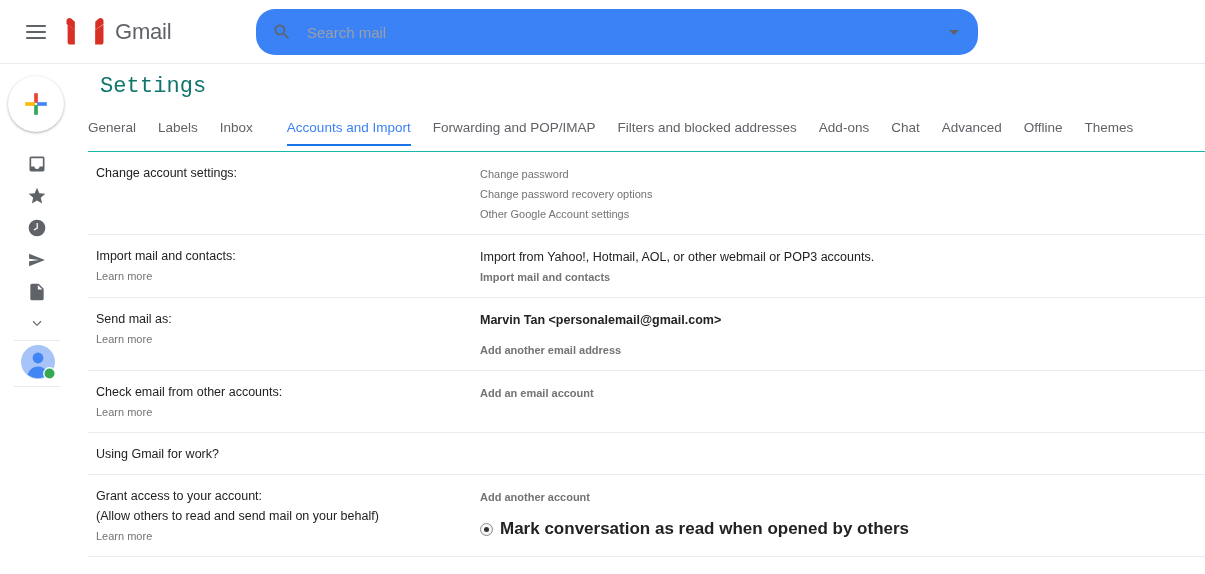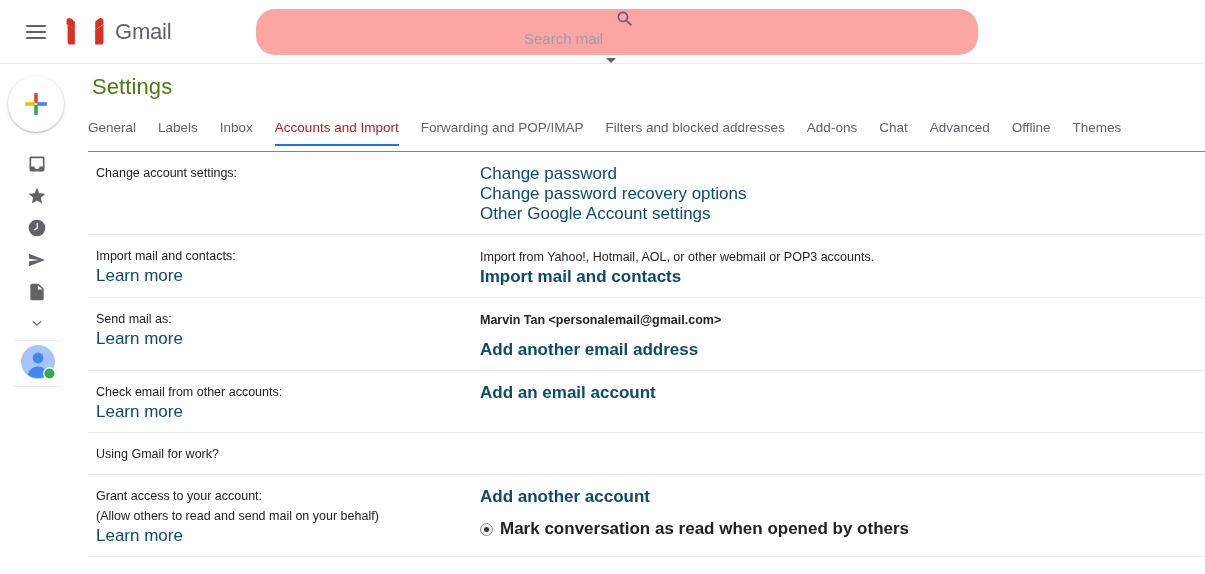--- a/index.html
+++ b/index.html
@@ -29,22 +29,22 @@
   .logo-wrap { display: flex; align-items: center; margin-left: 2px; }
   .gmail-logo { width: 38px; height: 29px; display:block; }
   .gmail-word {
     font-size: 22px; color: #5f6368; margin-left: 11px;
     letter-spacing: -0.2px; font-weight: 400;
   }
 
   .search-bar {
     position: absolute; left: 256px; top: 9px;
     width: 722px; height: 46px;
-    background: #fca5a5; border-radius: 19px;
-    display: flex; align-items: center; flex-direction: column;
+    background: #3b82f6; border-radius: 19px;
+    display: flex; align-items: center;
   }
   .search-icon { margin-left: 16px; width: 20px; height: 20px; flex:none; display:block; }
   .search-input {
     flex: 1; border: 0; background: transparent; outline: none;
     margin-left: 13px; font-size: 15px; color: #202124;
     font-family: "Liberation Sans", sans-serif;
   }
   .search-input::placeholder { color: #9aa0a6; }
   .search-caret { width: 24px; height: 24px; margin-right: 12px; flex:none; display:block; cursor:pointer;}
 
@@ -90,35 +90,35 @@
     position: absolute; left: 14px; top: 322px; width: 46px; height: 1px;
     background: #e8eaed;
   }
 
   
   .content {
     position: absolute; left: 88px; top: 64px;
     width: 1117px; height: 510px; background: #fff;
   }
   .page-title {
-    position: absolute; left: 4px; top: 10px;
-    font-size: 22px; color: #4d7c0f; font-weight: 400; letter-spacing: 0.1px;
+    position: absolute; left: 12px; top: 10px;
+    font-size: 22px; color: #0f766e; font-weight: 400; letter-spacing: 0.1px; font-family: Liberation Mono, monospace;
   }
   .tabs {
     position: absolute; left: 0; top: 49px; width: 1117px; height: 39px;
     border-bottom: 1px solid #14b8a6;
     display: flex; align-items: center;
   }
   .tab {
     position: relative;
     font-size: 13.5px; color: #5f6368;
     padding: 0 0 10px 0; margin-right: 22px;
     cursor: pointer; white-space: nowrap;
   }
-  .tab.active { color: #b91c1c; }
+  .tab.active { color: #3b82f6; margin-left: 12px; }
   .tab.active::after {
     content: ""; position: absolute; left: 0; right: 0; bottom: -1px;
     height: 2px; background: #1a73e8;
   }
 
   
   .rows { position: absolute; left: 0; top: 88px; width: 1117px; }
   .row {
     position: relative; display: flex;
     border-bottom: 1px solid #e8eaed;
@@ -128,21 +128,21 @@
   .row .col-right { flex: 1; }
 
   .lbl {
     font-size: 12.5px; color: #222; font-weight: normal;
     line-height: 19px;
   }
   .sub {
     font-size: 12.5px; color: #222; font-weight: normal; line-height: 20px;
   }
   .lnk {
-    font-size: 17px; color: #0c4a6e; line-height: 20px;
+    font-size: 11px; color: #737373; line-height: 20px;
     text-decoration: none; cursor: pointer; display: inline-block;
   }
   .lnk.b { font-weight: bold; }
   .plain { font-size: 12.5px; color: #222; line-height: 20px; }
   .plain.b { font-weight: bold; }
   .gap { height: 10px; }
 
   .radio-row { display: flex; align-items: center; margin-top: 2px; }
   .radio-row + .radio-row { margin-top: 1px; }
   .radio {

